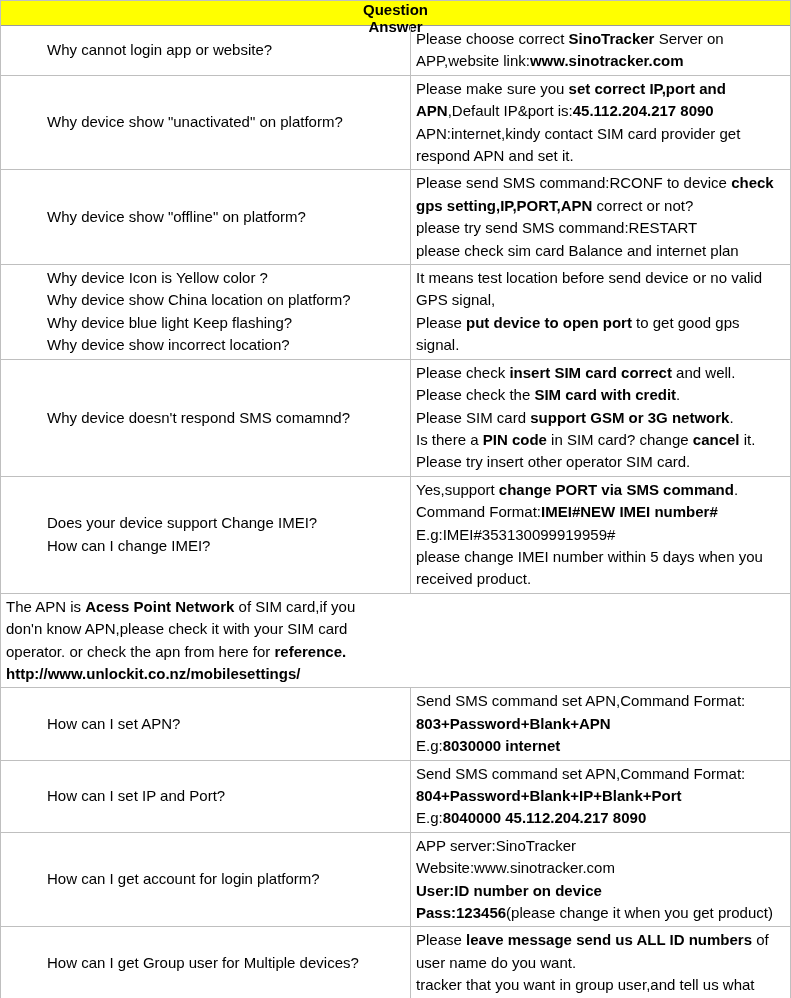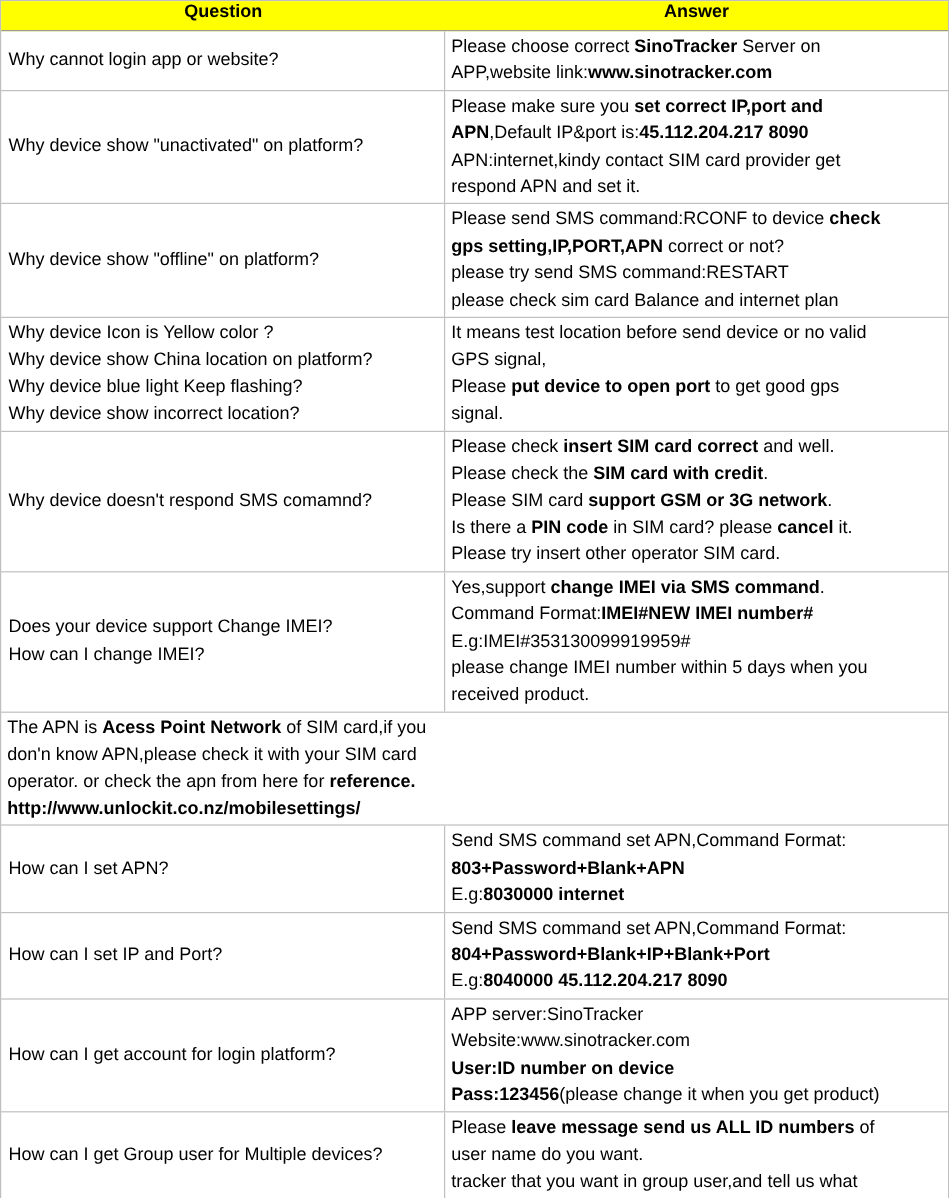--- a/index.html
+++ b/index.html
@@ -19,21 +19,22 @@
     border:1px solid var(--border);
     background:#ffffff;
   }
   .table-header{
     display:flex;
     height:25px;
     background:var(--header-bg);
     border-bottom:1px solid #9a9a9a;
     font-weight:bold;
     font-size:15px;
-    align-items:flex-start;
+    align-items:center;
+    flex-direction:column;
   }
   .hdr-q{width:370px;text-align:center;}
   .hdr-a{flex:1;text-align:center;}
   .faq-row{
     display:flex;
     border-bottom:1px solid var(--border);
     font-size:15px;
     line-height:22.4px;
   }
   .faq-row:last-child{border-bottom:none;}
@@ -41,20 +42,21 @@
     padding:2px 6px;
     display:flex;
     flex-direction:column;
     justify-content:center;
     overflow:hidden;
   }
   .q-cell{
     width:370px;
     border-right:1px solid var(--border);
     flex-shrink:0;
+    margin-left:40px;
   }
   .a-cell{flex:1;padding-left:5px;}
   .line{white-space:nowrap;}
   .b{font-weight:bold;}
 </style>
 </head>
 <body>
 
 <div class="faq-table">
   <div class="table-header">
@@ -108,31 +110,31 @@
         </div>
       </div>
       <div class="faq-row">
         <div class="cell q-cell">
           <div class="line">Why device doesn't respond SMS comamnd?</div>
         </div>
         <div class="cell a-cell">
           <div class="line"><span>Please check </span><span class="b">insert SIM card correct</span><span> and well.</span></div>
           <div class="line"><span>Please check the </span><span class="b">SIM card with credit</span><span>.</span></div>
           <div class="line"><span>Please SIM card </span><span class="b">support GSM or 3G network</span><span>.</span></div>
-          <div class="line"><span>Is there a </span><span class="b">PIN code</span><span> in SIM card? please </span><span class="b">cancel</span><span> it.</span></div>
+          <div class="line"><span>Is there a </span><span class="b">PIN code</span><span> in SIM card? change </span><span class="b">cancel</span><span> it.</span></div>
           <div class="line"><span>Please try insert other operator SIM card.</span></div>
         </div>
       </div>
       <div class="faq-row">
         <div class="cell q-cell">
           <div class="line">Does your device support Change IMEI?</div>
           <div class="line">How can I change IMEI?</div>
         </div>
         <div class="cell a-cell">
-          <div class="line"><span>Yes,support </span><span class="b">change IMEI via SMS command</span><span>.</span></div>
+          <div class="line"><span>Yes,support </span><span class="b">change PORT via SMS command</span><span>.</span></div>
           <div class="line"><span>Command Format:</span><span class="b">IMEI#NEW IMEI number#</span></div>
           <div class="line"><span>E.g:IMEI#353130099919959#</span></div>
           <div class="line"><span>please change IMEI number within 5 days when you</span></div>
           <div class="line"><span>received product.</span></div>
         </div>
       </div>
       <div class="faq-row">
         <div class="cell a-cell">
           <div class="line"><span>The APN is </span><span class="b">Acess Point Network</span><span> of SIM card,if you</span></div>
           <div class="line"><span>don'n know APN,please check it with your SIM card</span></div>

